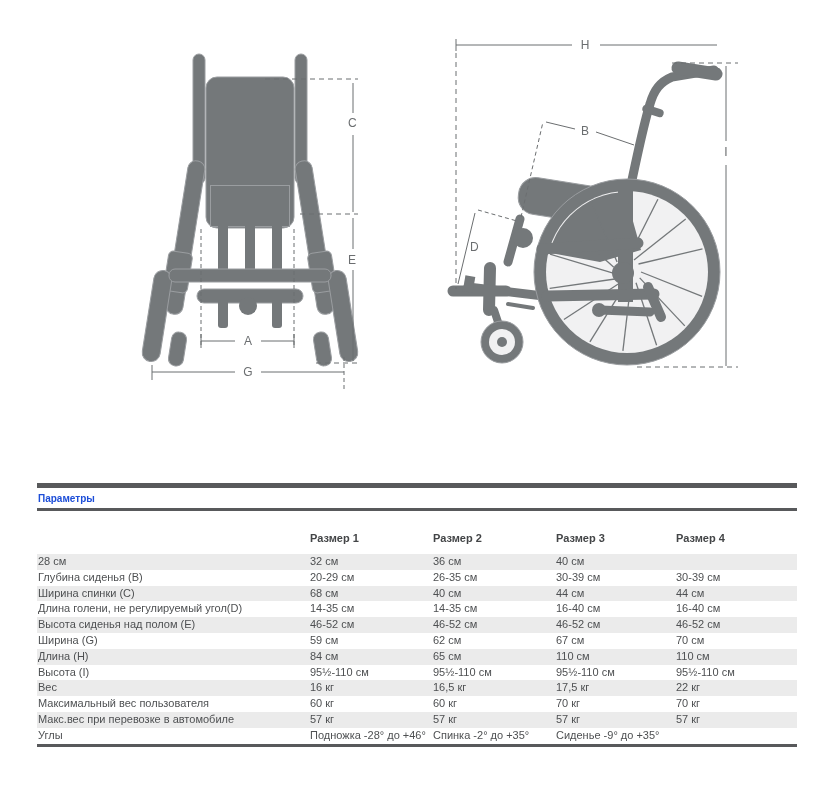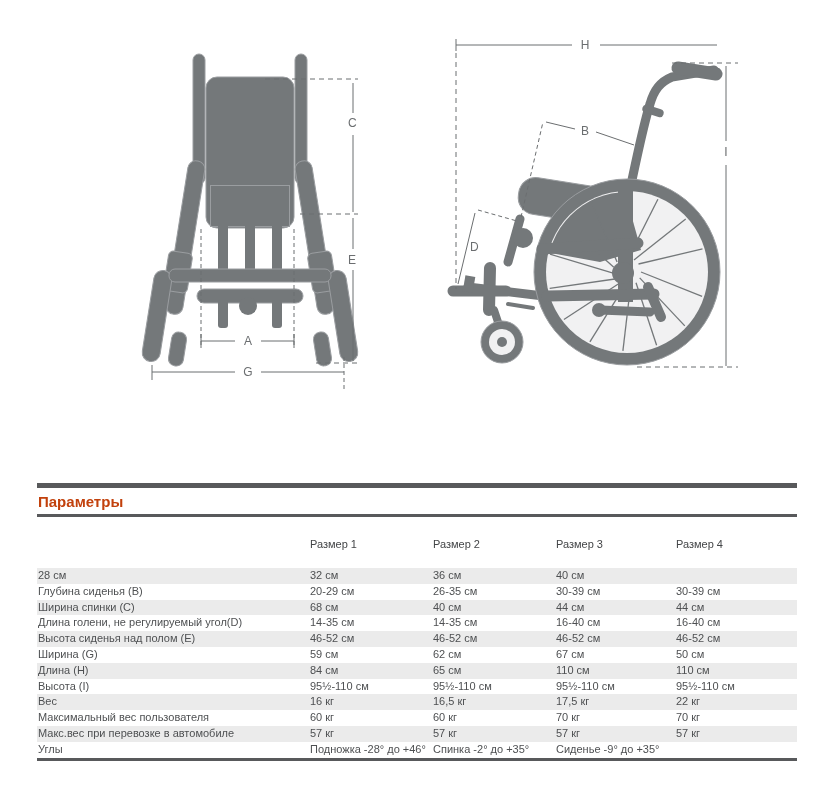--- a/index.html
+++ b/index.html
@@ -2,24 +2,24 @@
 <html><head>
 <meta charset="utf-8">
 <style>
   html,body{margin:0;padding:0;background:#fff;}
   .page{width:824px;height:785px;background:#fff;position:relative;overflow:hidden;
         font-family:"Liberation Sans",sans-serif;color:#4e5052;}
   .diagram{display:block;}
   .dimtext{font-family:"Liberation Sans",sans-serif;font-size:12px;fill:#6b6e70;}
   .params{margin-left:37px;width:760px;}
   .bar-top{height:5px;background:#58595b;}
-  .section-title{font-size:15px;font-weight:bold;color:#c2410c;padding:5px 0 4px 1px;margin:0;}
+  .section-title{font-size:10px;font-weight:bold;color:#1d4ed8;padding:5px 0 4px 1px;margin:0;}
   .bar-under{height:3px;background:#58595b;}
   .grid{display:grid;grid-template-columns:272px 123px 123px 120px auto;}
-  .thead{margin-top:19px;height:16px;line-height:16px;font-size:11px;font-weight:normal;color:#434547;margin-bottom:16px;}
+  .thead{margin-top:19px;height:16px;line-height:16px;font-size:11px;font-weight:bold;color:#434547;margin-bottom:8px;}
   .trow{height:15.8px;line-height:15.8px;font-size:11px;white-space:nowrap;}
   .trow:nth-child(odd){background:#ebebeb;}
   .cell{padding-left:1px;overflow:visible;}
   .bar-bottom{height:3px;background:#58595b;}
 </style>
 </head>
 <body>
 
 <div class="page">
 
@@ -191,21 +191,21 @@
         <div class="cell">46-52 см</div>
         <div class="cell">46-52 см</div>
         <div class="cell">46-52 см</div>
         <div class="cell">46-52 см</div>
       </div>
       <div class="grid trow">
         <div class="cell">Ширина (G)</div>
         <div class="cell">59 см</div>
         <div class="cell">62 см</div>
         <div class="cell">67 см</div>
-        <div class="cell">50 см</div>
+        <div class="cell">70 см</div>
       </div>
       <div class="grid trow">
         <div class="cell">Длина (H)</div>
         <div class="cell">84 см</div>
         <div class="cell">65 см</div>
         <div class="cell">110 см</div>
         <div class="cell">110 см</div>
       </div>
       <div class="grid trow">
         <div class="cell">Высота (I)</div>

